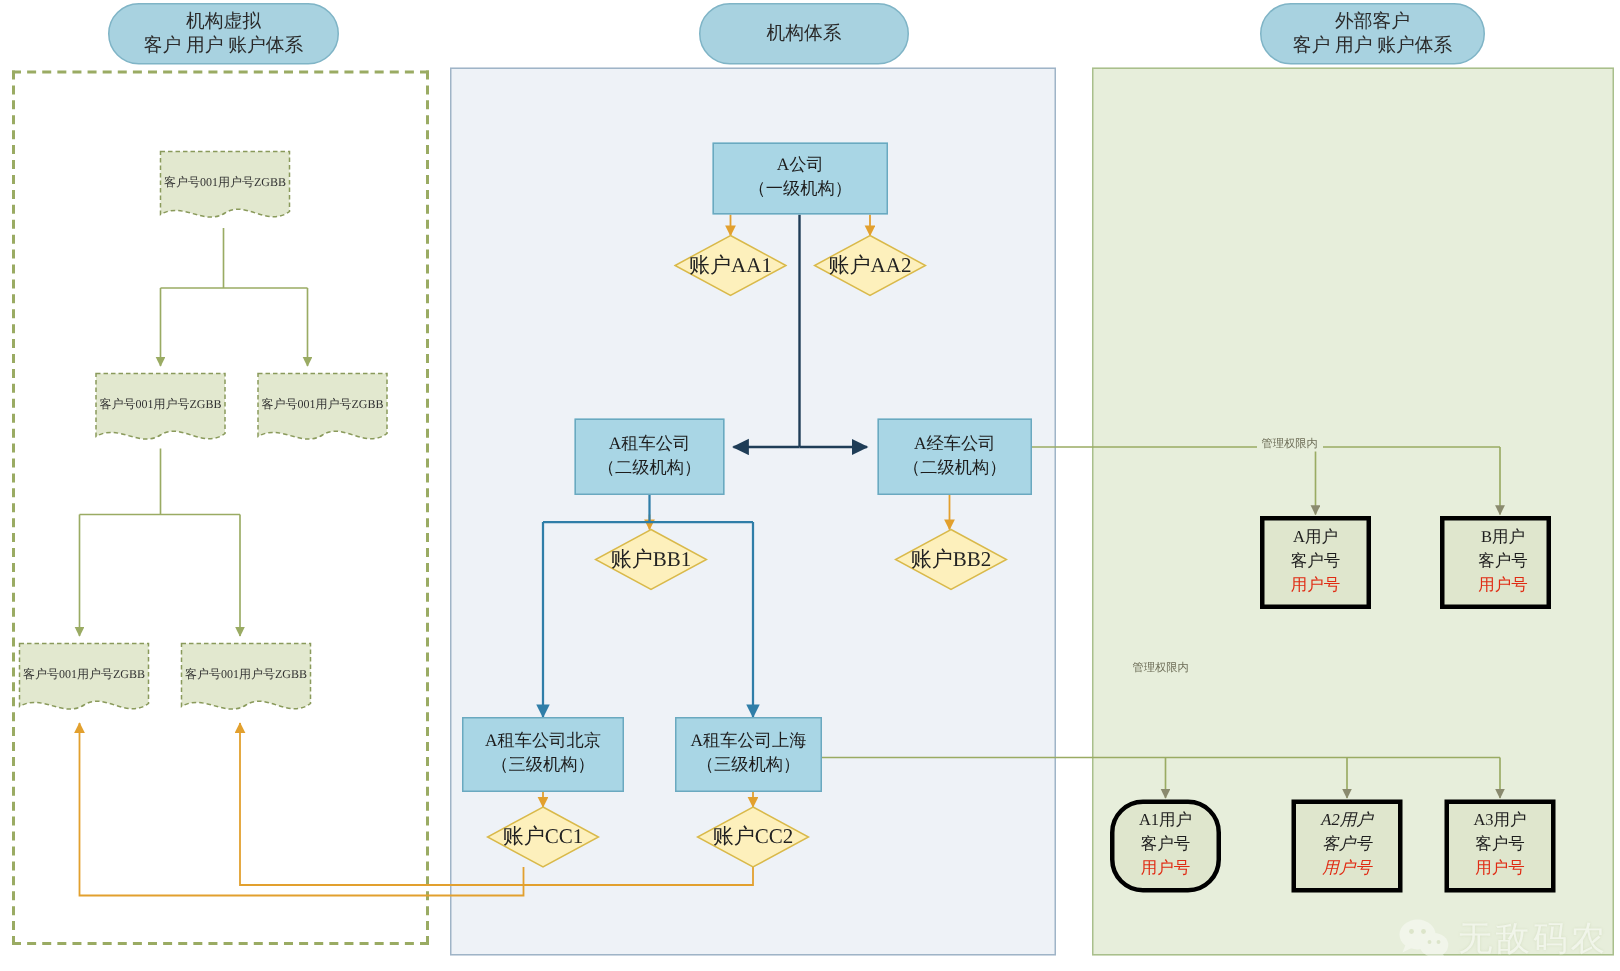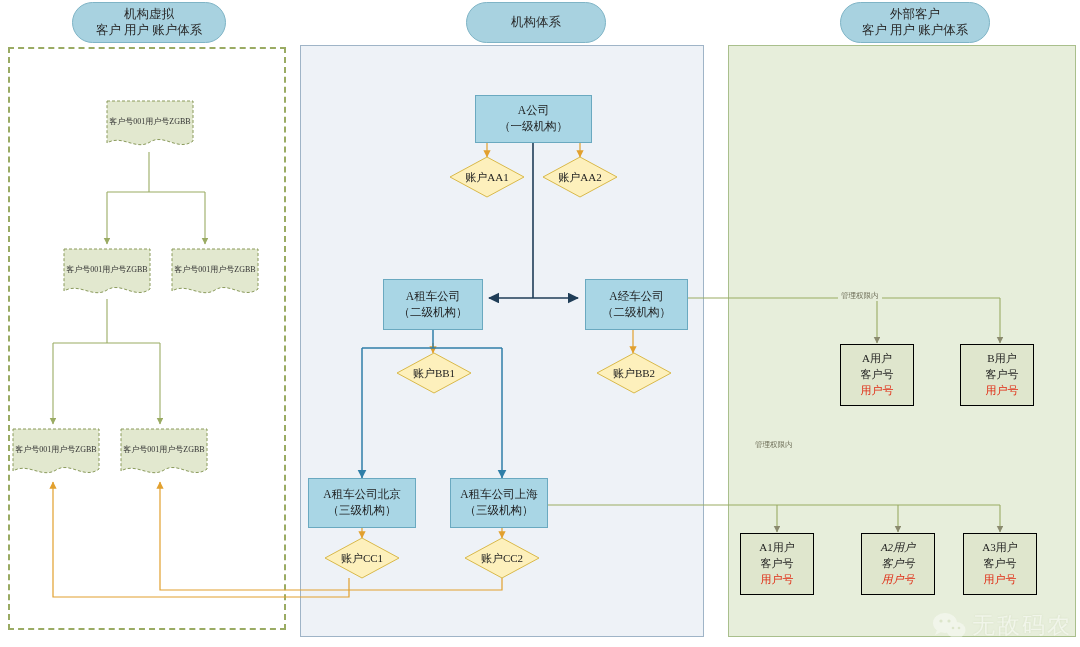--- a/index.html
+++ b/index.html
@@ -97,30 +97,30 @@
   .diamond {
     position: absolute;
     z-index: 4;
   }
   .diamond .dlabel {
     position: absolute;
     inset: 0;
     display: flex;
     align-items: center;
     justify-content: center;
-    font-size: 11px;
+    font-size: 14px;
     color: #222;
     z-index: 3;
   }
 
   
   .userbox {
     position: absolute;
     background: #dfe6cd;
-    border: 1px solid #000000;
+    border: 3px solid #000000;
     color: #1d1d1d;
     font-size: 11px;
     line-height: 1.45;
     text-align: center;
     display: flex;
     flex-direction: column;
     align-items: center;
     justify-content: center;
     z-index: 4;
   }
@@ -362,21 +362,21 @@
     <span>客户号</span>
     <span class="red">用户号</span>
   </div>
 
   <div class="userbox" style="left:960px; top:344px; width:74px; height:62px;padding-left:10px;">
     <span>B用户</span>
     <span>客户号</span>
     <span class="red">用户号</span>
   </div>
 
-  <div class="userbox" style="left:740px; top:533px; width:74px; height:62px;">
+  <div class="userbox" style="left:740px; top:533px; width:74px; height:62px;border-radius:22px;">
     <span>A1用户</span>
     <span>客户号</span>
     <span class="red">用户号</span>
   </div>
 
   <div class="userbox" style="left:861px; top:533px; width:74px; height:62px;font-style:italic;">
     <span>A2用户</span>
     <span>客户号</span>
     <span class="red">用户号</span>
   </div>

